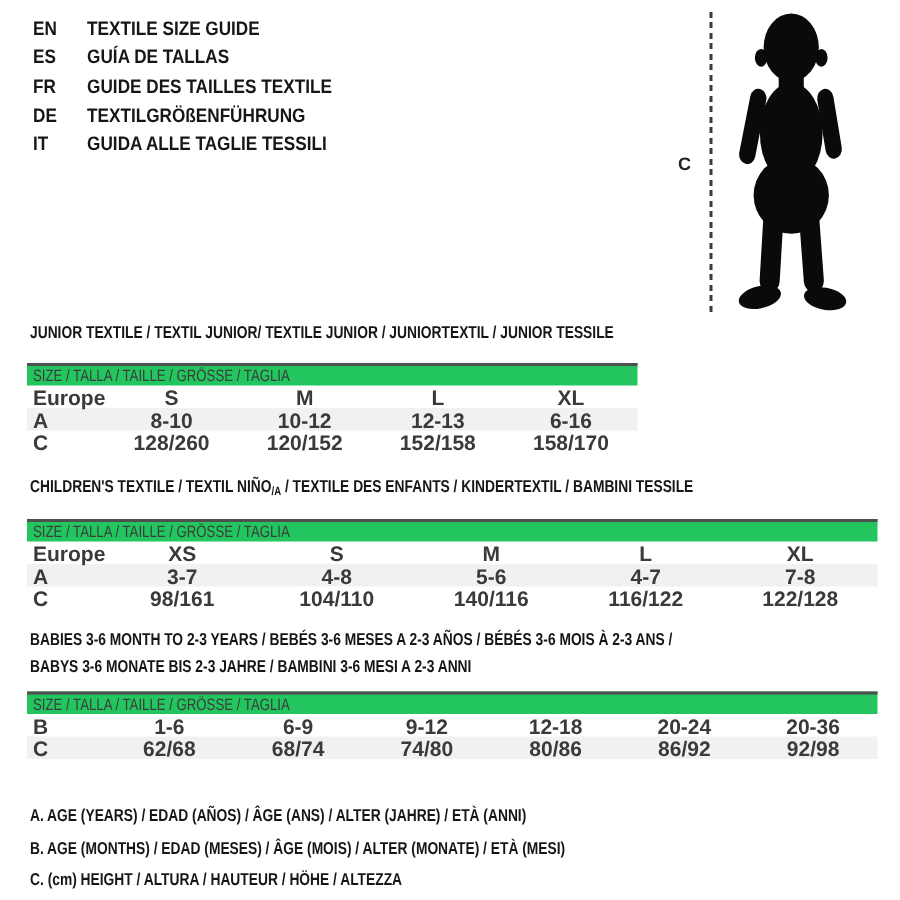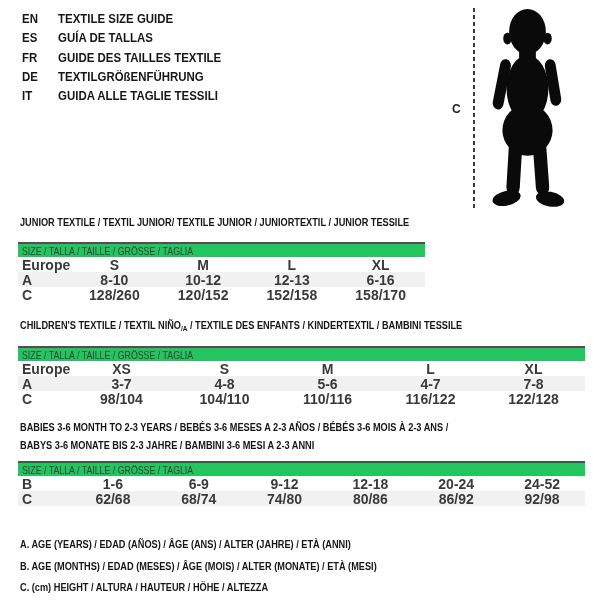--- a/index.html
+++ b/index.html
@@ -148,44 +148,44 @@
   <div class="trow alt">
     <span class="lbl">A</span>
     <span class="cell">3-7</span>
     <span class="cell">4-8</span>
     <span class="cell">5-6</span>
     <span class="cell">4-7</span>
     <span class="cell">7-8</span>
   </div>
   <div class="trow">
     <span class="lbl">C</span>
-    <span class="cell">98/104</span>
+    <span class="cell">98/161</span>
     <span class="cell">104/110</span>
-    <span class="cell">110/116</span>
+    <span class="cell">140/116</span>
     <span class="cell">116/122</span>
     <span class="cell">122/128</span>
   </div>
 </div>
 
 <div class="sec-title" style="top:419px;">
   <div>BABIES 3-6 MONTH TO 2-3 YEARS / BEBÉS 3-6 MESES A 2-3 AÑOS / BÉBÉS 3-6 MOIS À 2-3 ANS /</div>
   <div>BABYS 3-6 MONATE BIS 2-3 JAHRE / BAMBINI 3-6 MESI A 2-3 ANNI</div>
 </div>
 <div class="tbl t3">
   <div class="size-bar">
     <span class="cnd">SIZE / TALLA / TAILLE / GRÖSSE / TAGLIA</span>
   </div>
   <div class="trow">
     <span class="lbl">B</span>
     <span class="cell">1-6</span>
     <span class="cell">6-9</span>
     <span class="cell">9-12</span>
     <span class="cell">12-18</span>
     <span class="cell">20-24</span>
-    <span class="cell">24-52</span>
+    <span class="cell">20-36</span>
   </div>
   <div class="trow alt">
     <span class="lbl">C</span>
     <span class="cell">62/68</span>
     <span class="cell">68/74</span>
     <span class="cell">74/80</span>
     <span class="cell">80/86</span>
     <span class="cell">86/92</span>
     <span class="cell">92/98</span>
   </div>

